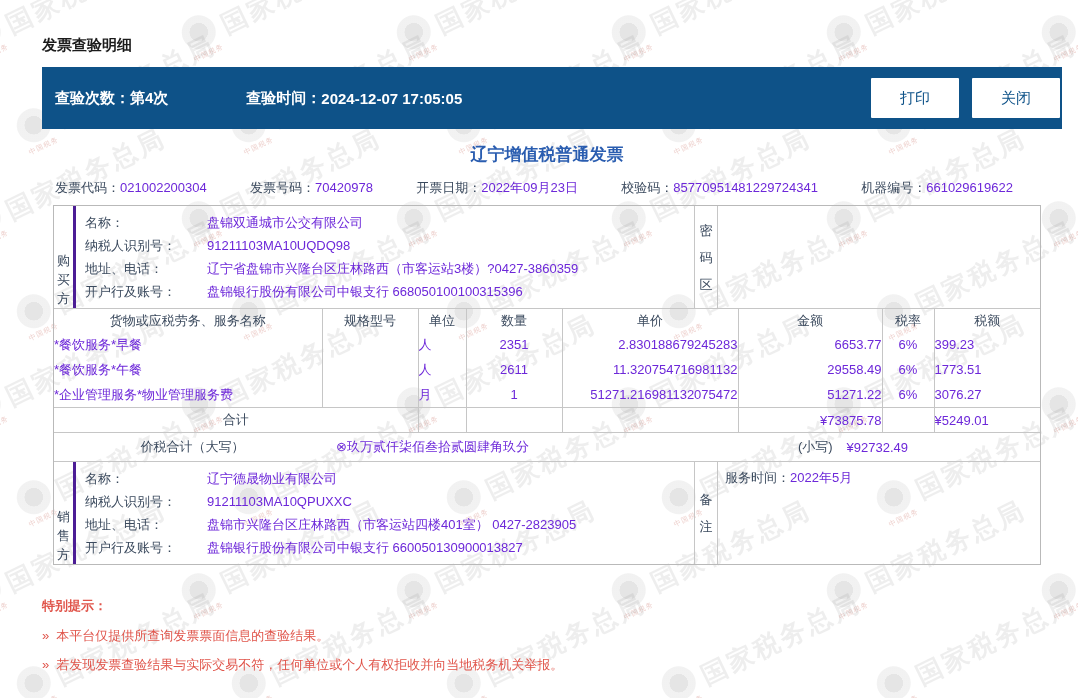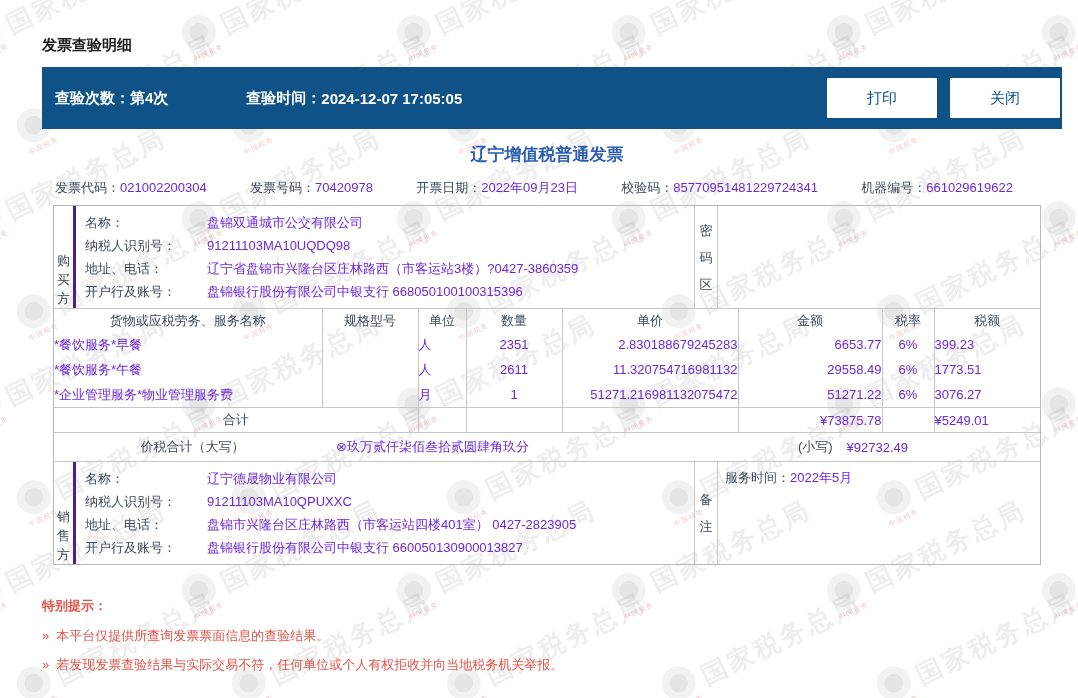--- a/index.html
+++ b/index.html
@@ -13,21 +13,21 @@
   .wm-sub{font-size:7px;color:rgba(205,120,110,.38);margin-top:1px;letter-spacing:1px;}
   .wm-text{font-size:26px;font-weight:bold;color:rgba(120,120,120,.13);letter-spacing:3px;}
   
   #page{position:relative;z-index:1;padding:36px 16px 0 42px;}
   h1.page-title{margin:0 0 12px 0;font-size:15px;color:#1b1b1b;font-weight:bold;}
   .toolbar{height:62px;background:#0e5288;display:flex;align-items:center;color:#fff;
     font-size:15px;font-weight:bold;padding:0 2px 0 13px;box-sizing:border-box;}
   .tb-group{display:flex;align-items:center;text-align:right;}
   .tb-group.time{margin-left:78px;}
   .tb-spacer{flex:1;}
-  .tb-btn{width:110px;height:40px;background:#ffffff;color:#0e5288;border:none;font-size:15px;
+  .tb-btn{width:88px;height:40px;background:#ffffff;color:#0e5288;border:none;font-size:15px;
     font-family:inherit;margin-left:13px;cursor:pointer;border-radius:1px;}
   
   .invoice-wrap{width:988px;margin-left:11px;}
   .inv-title{margin-top:14px;text-align:center;font-size:17px;font-weight:bold;color:#2a5db0;}
   .meta-row{display:flex;justify-content:space-between;margin-top:13px;padding:0 28px 0 2px;
     font-size:13px;line-height:18px;margin-bottom:8px;}
   .lbl{color:#3b4a5e;}
   .val{color:#6d28d9;}
   .inv-box{border:1px solid #b9b9b9;}
   .section{display:flex;border-top:1px solid #c6c6c6;}

